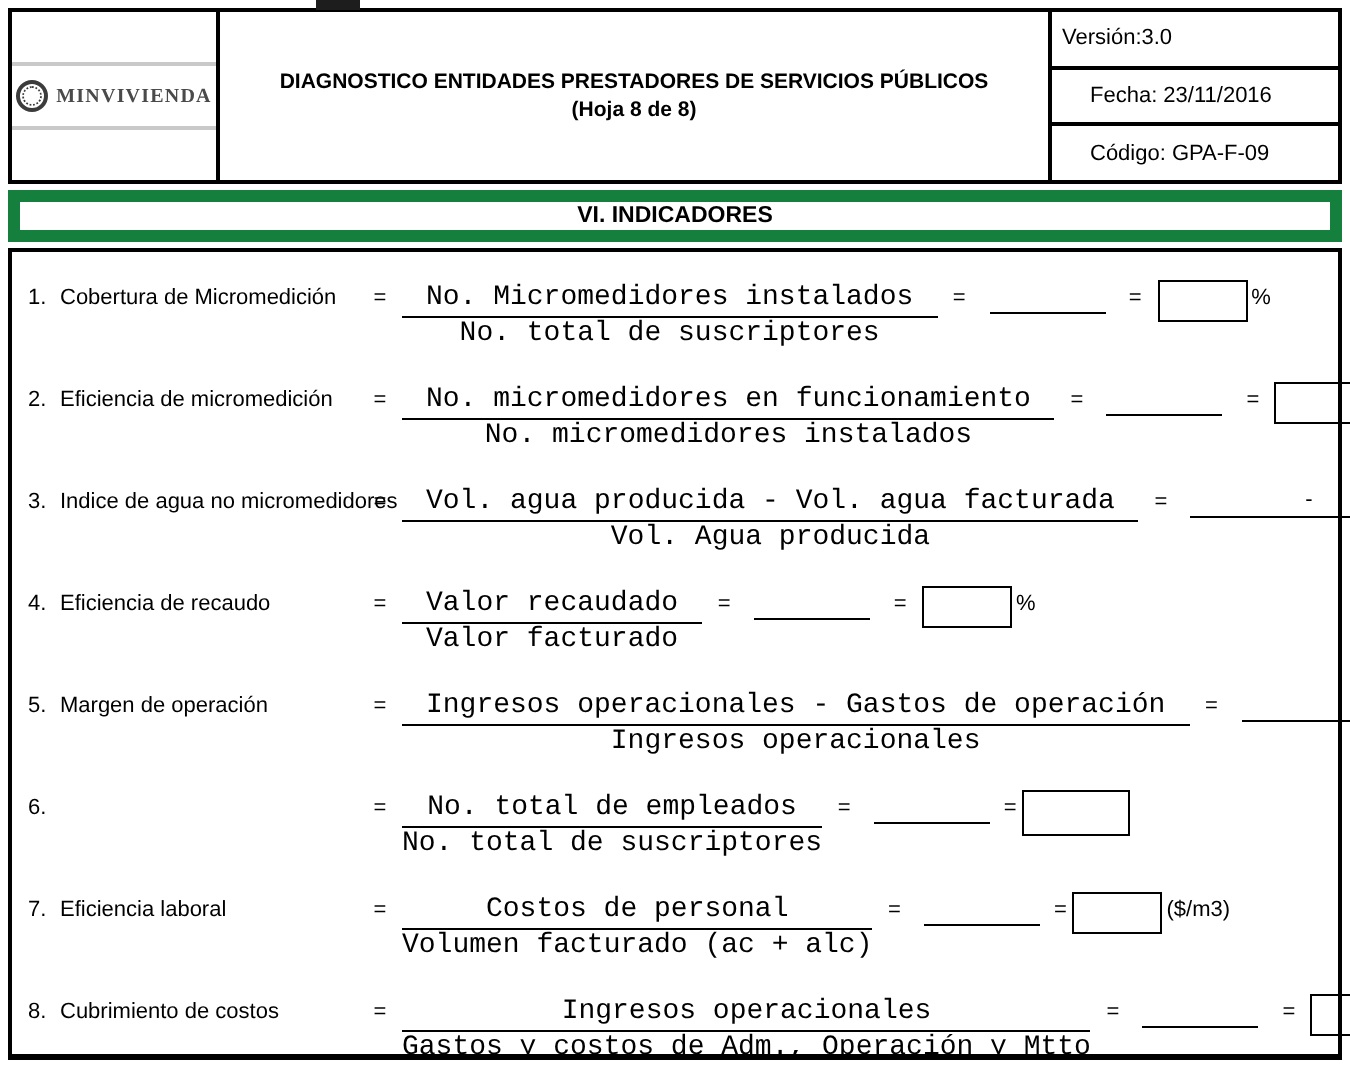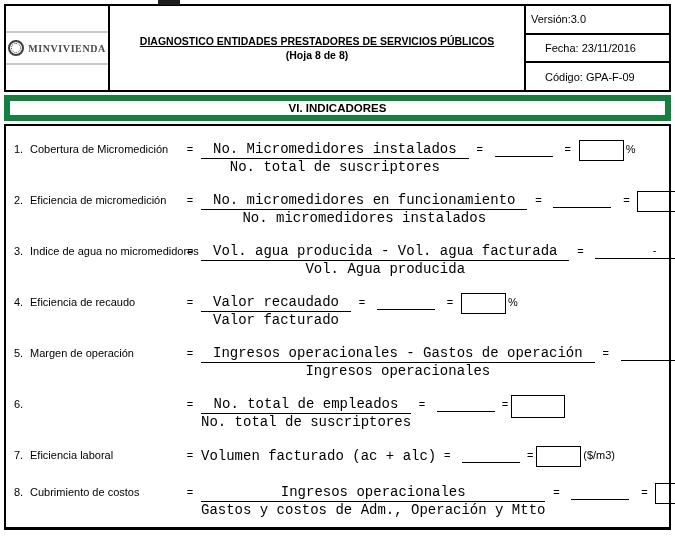--- a/index.html
+++ b/index.html
@@ -9,21 +9,21 @@
   
   .hdr{display:flex;border:2px solid #000;height:88px;box-sizing:border-box;}
   .hdr-logo{width:104px;border-right:2px solid #000;display:flex;align-items:center;justify-content:center;box-sizing:border-box;font-family:Liberation Serif, serif;}
   .logo-wrap{width:102px;}
   .logo-line{height:2px;background:#c9c9c9;}
   .logo-mid{display:flex;align-items:center;justify-content:center;gap:4px;padding:7px 0;}
   .emblem{width:12px;height:12px;border:2px solid #3c3c3c;border-radius:50%;position:relative;flex:0 0 auto;}
   .emblem::after{content:"";position:absolute;inset:1px;border:1px dotted #3c3c3c;border-radius:50%;}
   .logo-text{font-size:10px;font-weight:bold;color:#4a4a4a;letter-spacing:.6px;}
   .hdr-title{flex:1;display:flex;flex-direction:column;align-items:center;justify-content:center;text-align:center;font-weight:bold;padding:0 8px;}
-  .title-l1{font-size:10.5px;text-decoration:underline;}
+  .title-l1{font-size:10.5px;}
   .title-l2{font-size:10.5px;margin-top:2px;}
   .hdr-meta{width:145px;border-left:2px solid #000;display:flex;flex-direction:column;box-sizing:border-box;}
   .meta-cell{flex:1;display:flex;align-items:center;padding-left:5px;font-size:11px;}
   .meta-cell + .meta-cell{border-top:2px solid #000;padding-left:19px;}
   
   .secbar{border:6px solid #15803d;margin-top:3px;text-align:center;font-weight:bold;font-size:11.5px;padding:1px 0;}
   
   .content{border:2px solid #000;border-bottom-width:3px;margin-top:3px;height:406px;box-sizing:border-box;padding:16px 0 0 8px;}
   .row{display:flex;align-items:flex-start;font-size:11px;line-height:15px;margin-bottom:18px;white-space:nowrap;}
   .lbl{width:165px;display:flex;flex:0 0 auto;}
@@ -172,20 +172,21 @@
       <div class="unit"></div>
     </div>
 
     <div class="row">
       <div class="lbl">
           <span class="inum">7.</span>
           <span>Eficiencia laboral</span>
         </div>
       <div class="eq">=</div>
       <div class="frac">
+        <div class="numer">Costos de personal</div>
         <div class="denom">Volumen facturado (ac + alc)</div>
       </div>
       <div class="eq">=</div>
       <div class="blank"></div>
       <div class="eq tight">=</div>
       <div class="rbox"></div>
       <div class="unit">($/m3)</div>
     </div>
 
     <div class="row">

